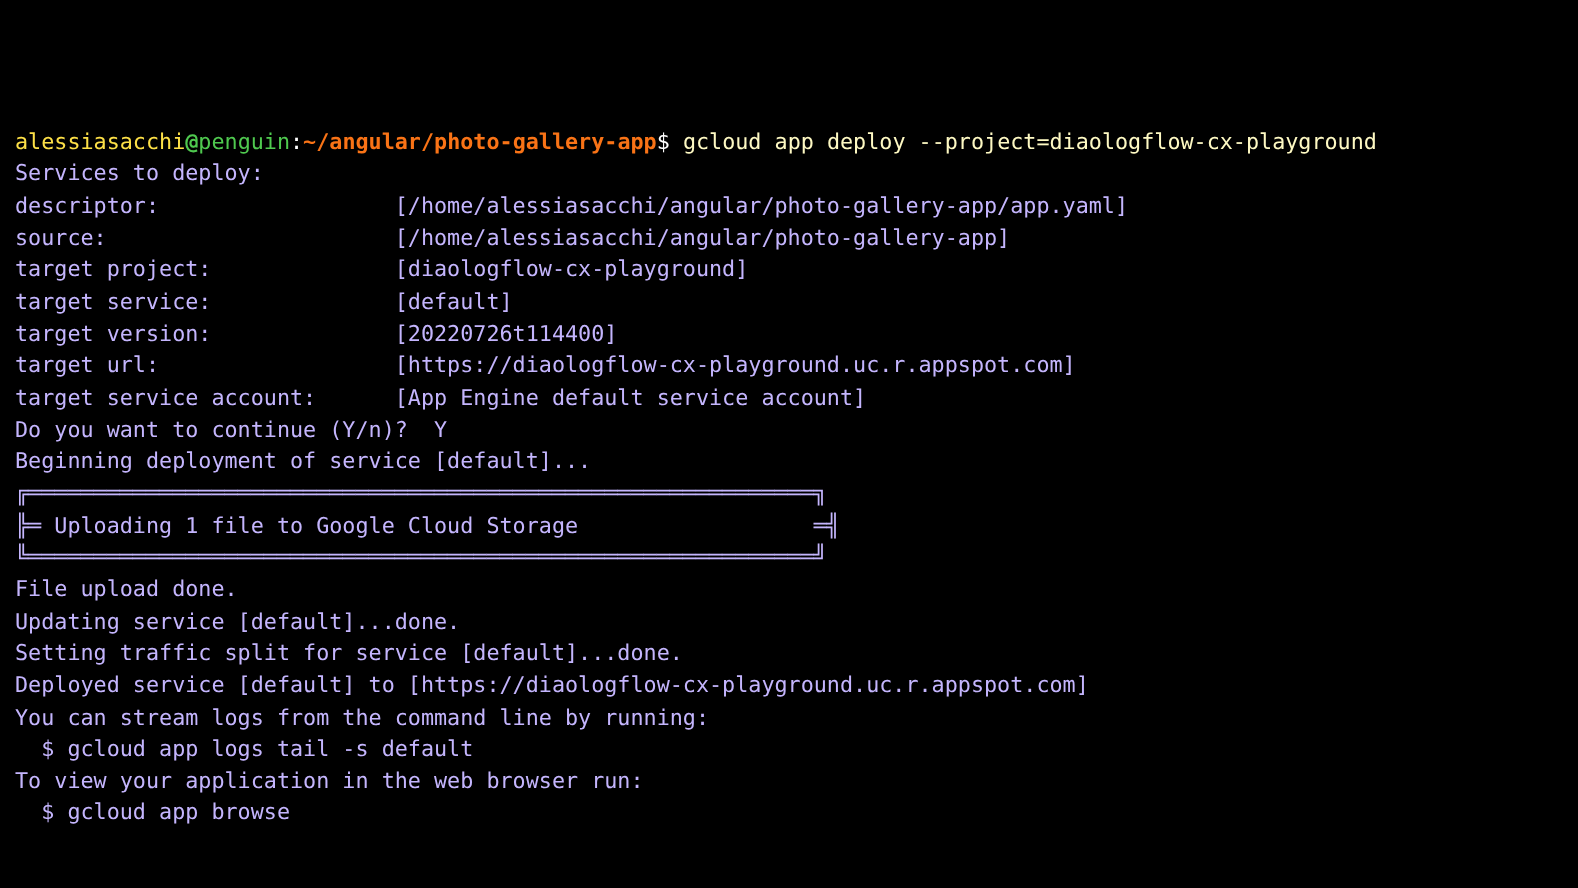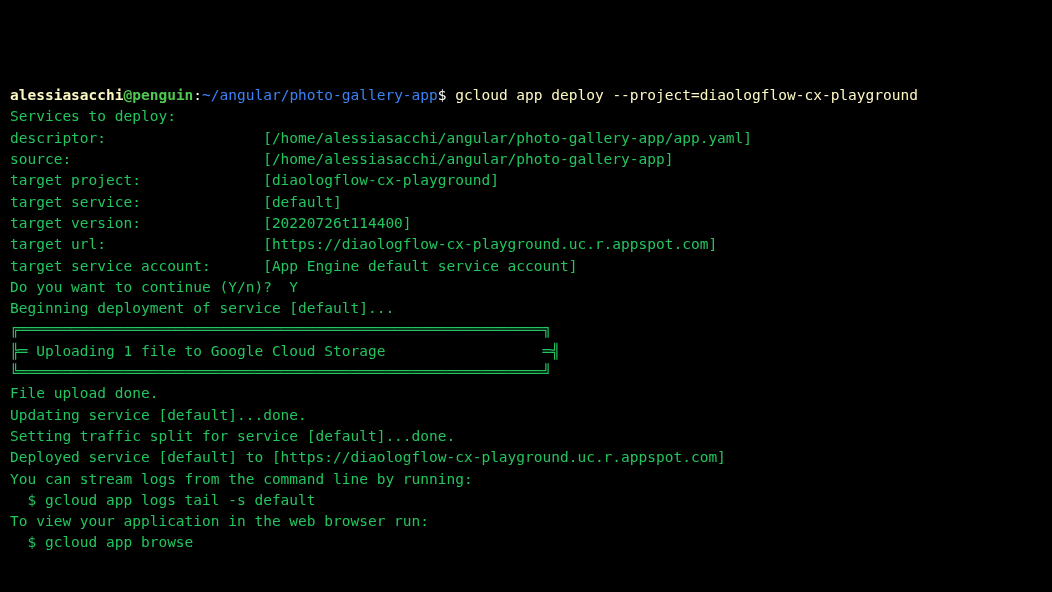--- a/index.html
+++ b/index.html
@@ -13,46 +13,46 @@
       font-family: 'Menlo', 'Monaco', 'Consolas', monospace;
       font-size: 14.5px;
       line-height: 21.3px;
       padding: 0 10px;
       width: 1052px;
       height: 592px;
       overflow: hidden;
       white-space: pre;
     }
     .prompt-user {
-      color: #fef9c3;
-      font-weight: bold;
+      color: #fde047;
+      font-weight: normal;
     }
     .prompt-at {
       color: #4fc94f;
       font-weight: bold;
     }
     .prompt-host {
       color: #4fc94f;
-      font-weight: bold;
+      font-weight: normal;
     }
     .prompt-colon {
       color: #ffffff;
     }
     .prompt-path {
-      color: #3b82f6;
-      font-weight: normal;
+      color: #f97316;
+      font-weight: bold;
     }
     .prompt-dollar {
       color: #ffffff;
     }
     .command {
       color: #fef9c3;
     }
     .output {
-      color: #22c55e;
+      color: #c4b5fd;
     }
     .line {
       display: block;
     }
   </style>
 </head>
 <body>
 
 
 

